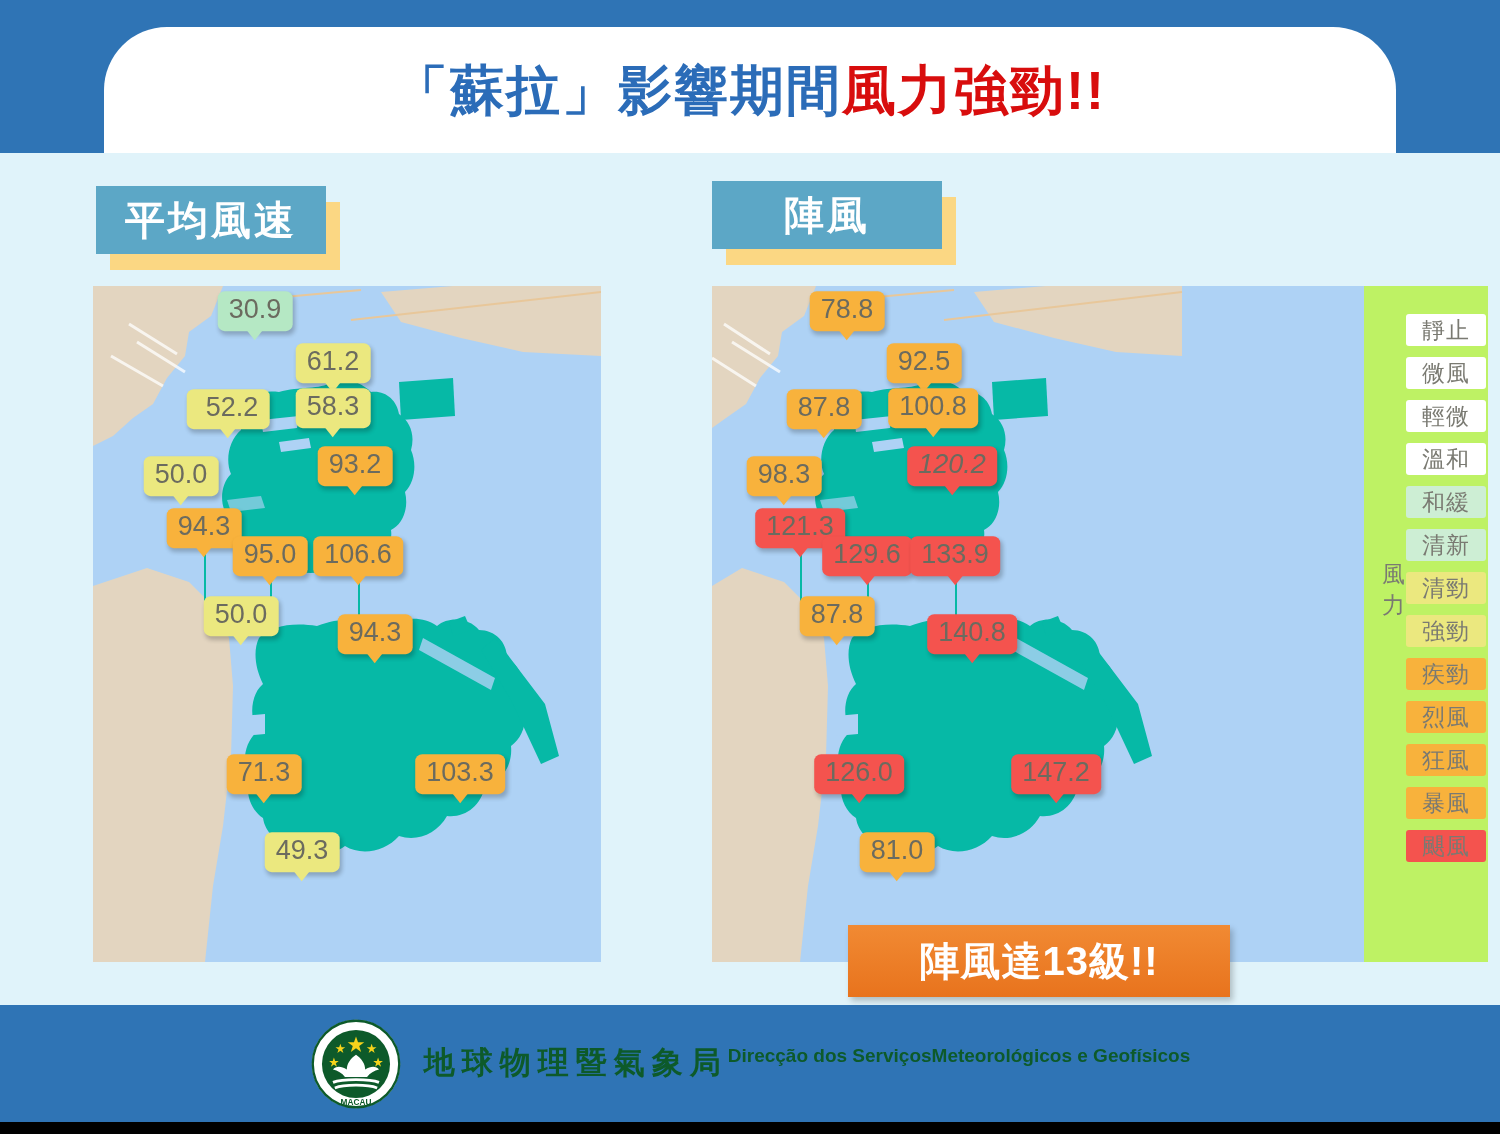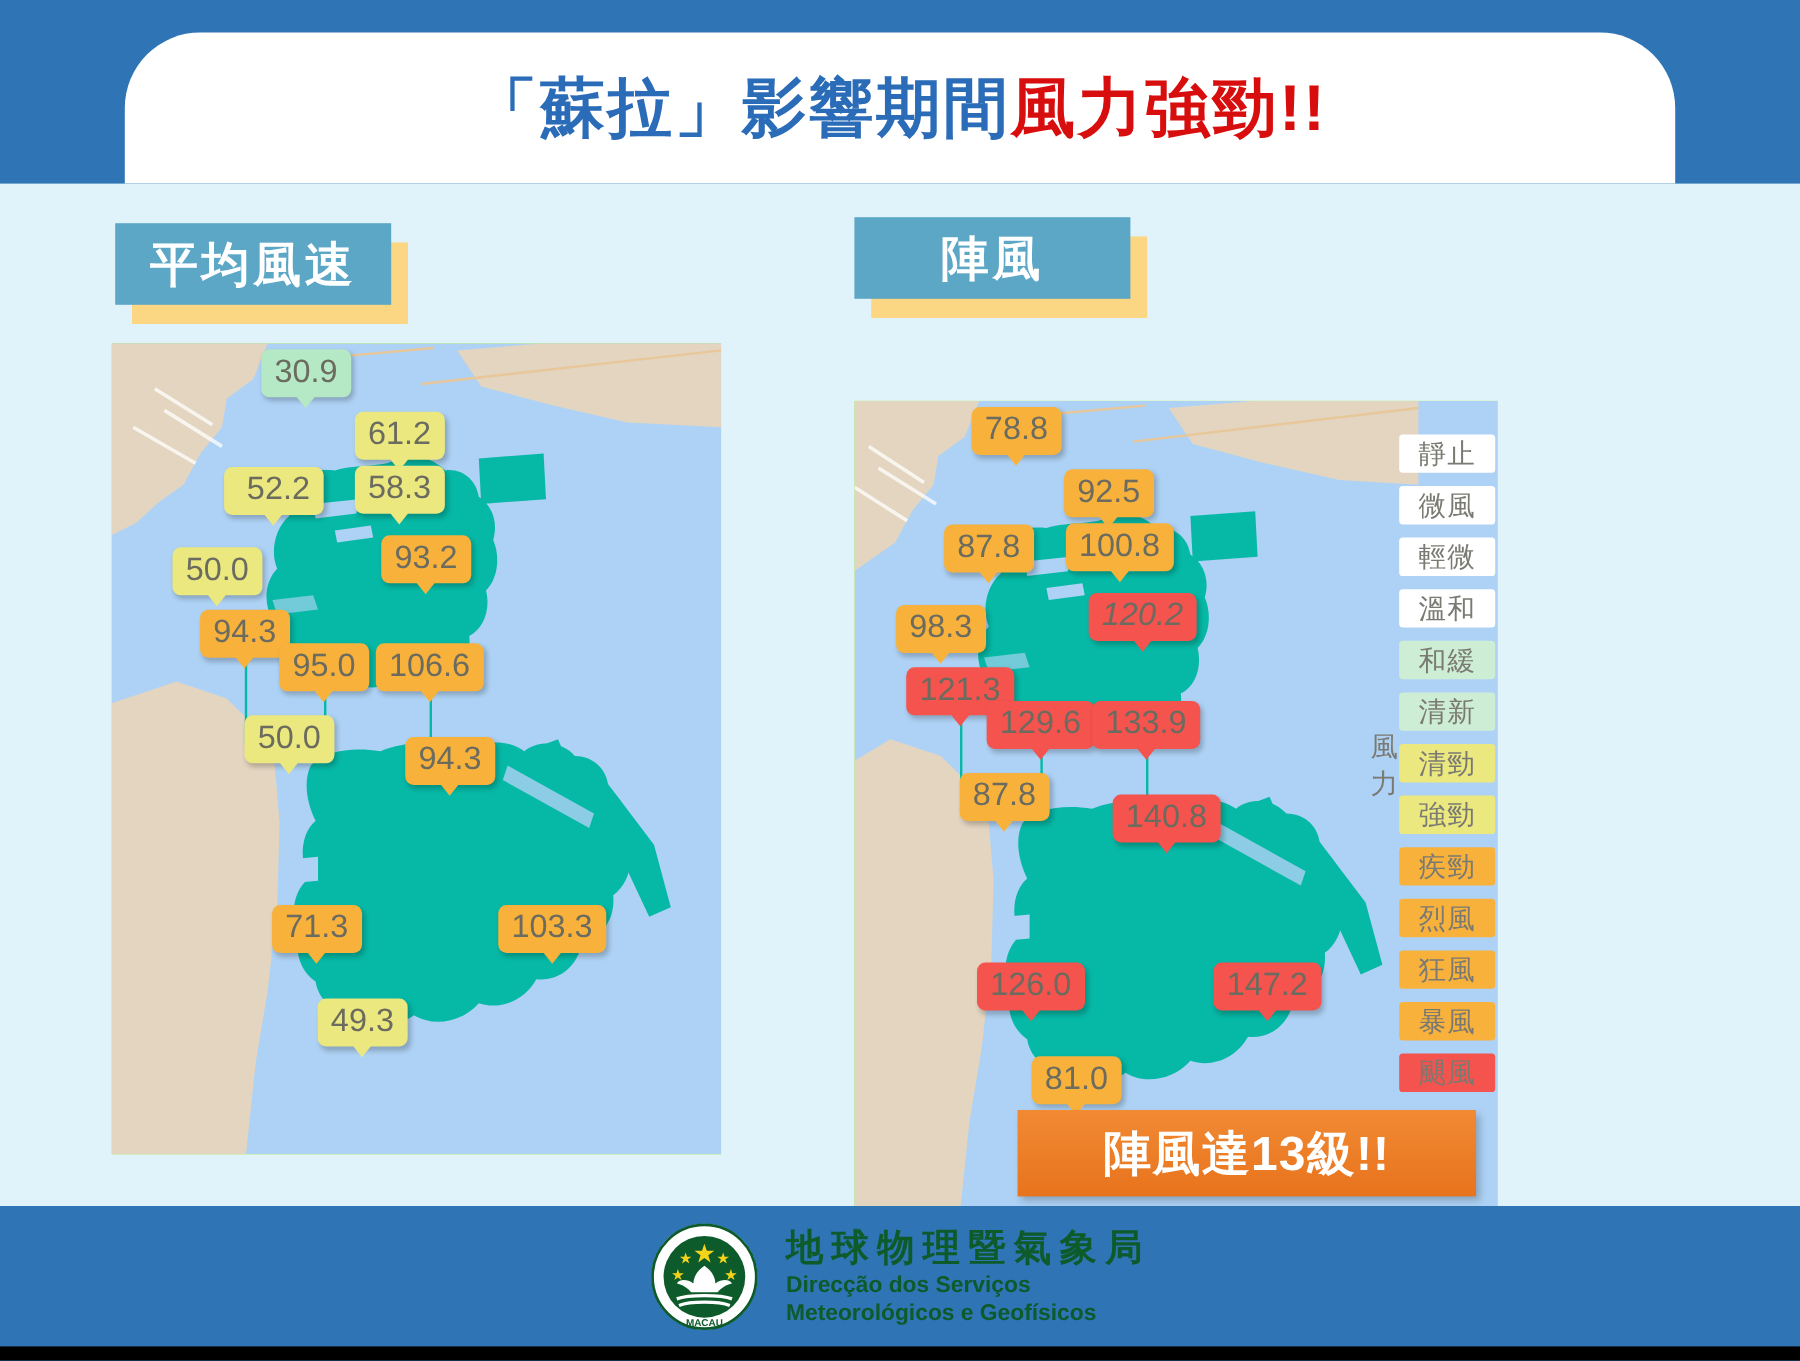--- a/index.html
+++ b/index.html
@@ -58,21 +58,21 @@
   #tab-avg  { left: 96px; top: 186px; width: 230px; height: 68px; }
   #tab-gust { left: 712px; top: 181px; width: 230px; height: 68px; }
 
   
   .map-panel {
     position: absolute;
     background: #bef264;
     overflow: hidden;
   }
   #map-avg  { left: 93px;  top: 286px; width: 508px; height: 676px; }
-  #map-gust { left: 712px; top: 286px; width: 536px; height: 676px; margin-top: 48px; }
+  #map-gust { left: 712px; top: 286px; width: 776px; height: 676px; }
 
   .map-svg { position: absolute; left: 0; top: 0; }
 
   
   .chip {
     position: absolute;
     transform: translate(-50%, -100%);
     border-radius: 7px;
     padding: 3px 11px 5px 11px;
     font-size: 27px;
@@ -135,21 +135,21 @@
     box-shadow: 3px 4px 6px rgba(0,0,0,0.22);
     z-index: 20;
   }
 
   
   .footer {
     position: absolute; left: 0; top: 1005px; width: 1500px; height: 117px;
     background: #2f74b5;
     display: flex; align-items: center; justify-content: center; gap: 22px;
   }
-  .footer-text { display: flex; flex-direction: column; justify-content: space-between; }
+  .footer-text { display: flex; flex-direction: row; justify-content: space-between; }
   .footer-cn {
     font-size: 31px; font-weight: bold; color: #0d5a2a; letter-spacing: 7px;
     line-height: 1.25;
   }
   .footer-pt {
     font-size: 19px; font-weight: bold; color: #0d5a2a; line-height: 1.22;
   }
   .bottom-strip {
     position: absolute; left: 0; top: 1122px; width: 1500px; height: 12px;
     background: #000000;

